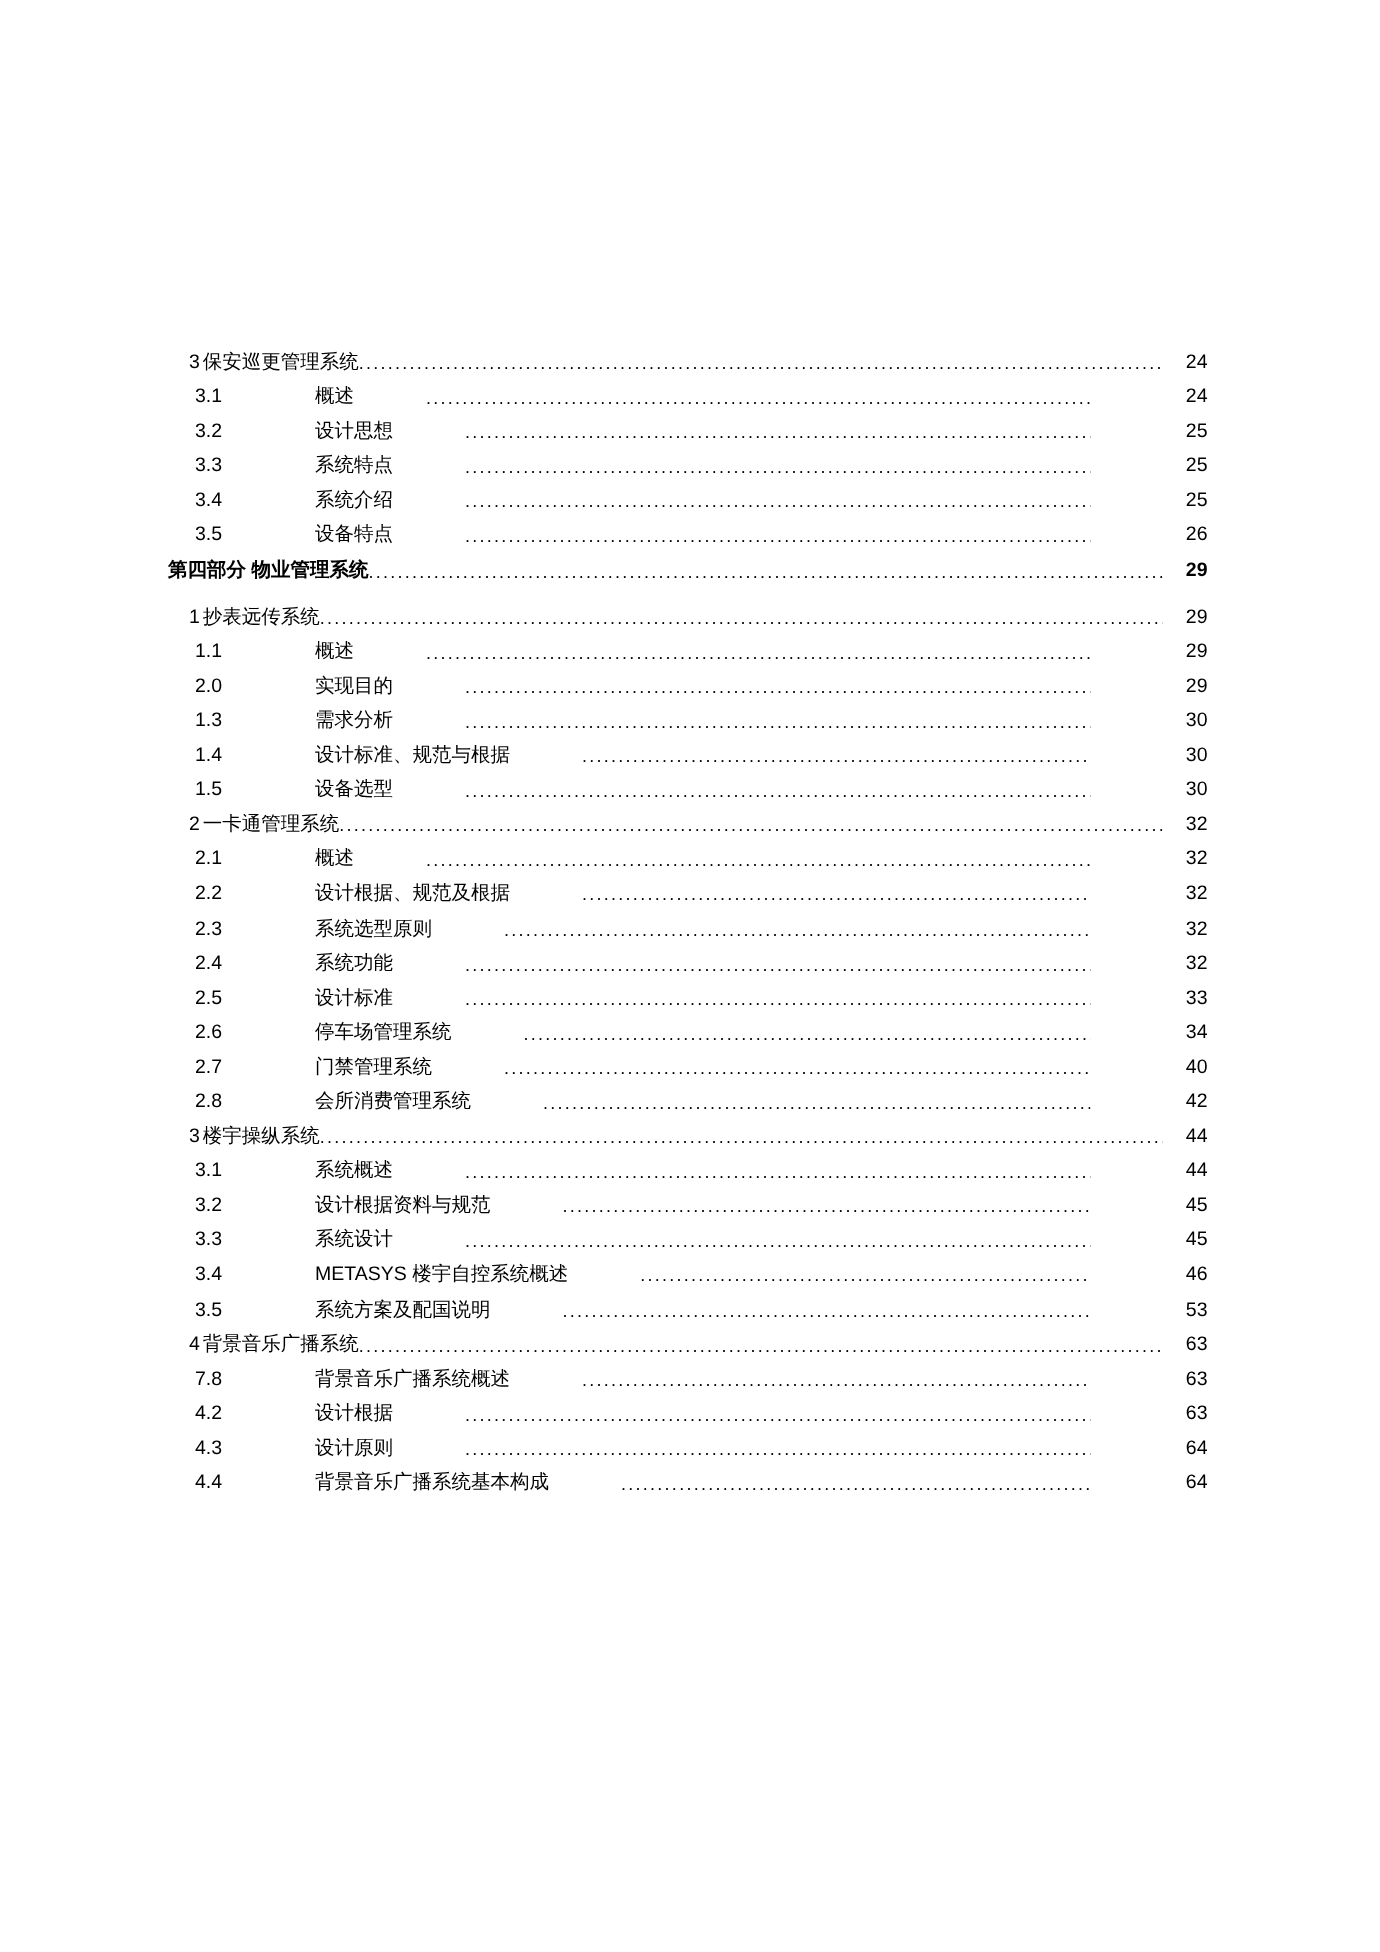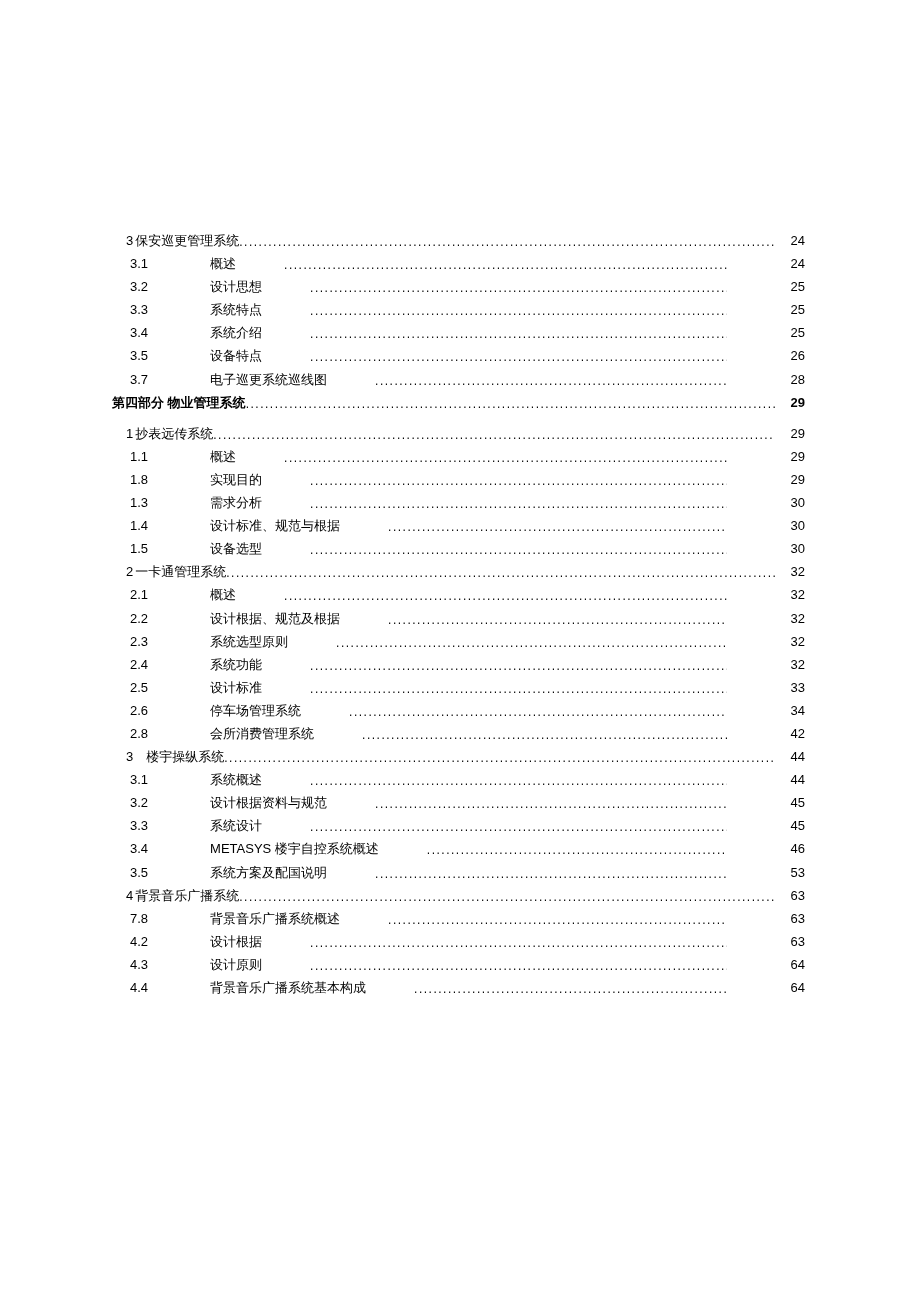--- a/index.html
+++ b/index.html
@@ -103,46 +103,40 @@
       <span class="title">系统介绍</span>
       <span class="leader"></span>
       <span class="page">25</span>
     </div>
     <div class="toc-entry level-3">
       <span class="num">3.5</span>
       <span class="title">设备特点</span>
       <span class="leader"></span>
       <span class="page">26</span>
     </div>
-    <div class="toc-entry level-3">
-      <span class="num">3.7</span>
-      <span class="title">电子巡更系统巡线图</span>
-      <span class="leader"></span>
-      <span class="page">28</span>
-    </div>
     <div class="toc-entry level-1 bold">
       <span class="title" style="padding-left: 0px;">第四部分 物业管理系统</span>
       <span class="leader"></span>
       <span class="page">29</span>
     </div>
     <div class="section-spacer"></div>
     <div class="toc-entry level-2">
       <span class="num">1</span>
       <span class="title" style="padding-left: 2px;">抄表远传系统</span>
       <span class="leader"></span>
       <span class="page">29</span>
     </div>
     <div class="toc-entry level-3">
       <span class="num">1.1</span>
       <span class="title">概述</span>
       <span class="leader"></span>
       <span class="page">29</span>
     </div>
     <div class="toc-entry level-3">
-      <span class="num">1.8</span>
+      <span class="num">2.0</span>
       <span class="title">实现目的</span>
       <span class="leader"></span>
       <span class="page">29</span>
     </div>
     <div class="toc-entry level-3">
       <span class="num">1.3</span>
       <span class="title">需求分析</span>
       <span class="leader"></span>
       <span class="page">30</span>
     </div>
@@ -194,28 +188,34 @@
       <span class="leader"></span>
       <span class="page">33</span>
     </div>
     <div class="toc-entry level-3">
       <span class="num">2.6</span>
       <span class="title">停车场管理系统</span>
       <span class="leader"></span>
       <span class="page">34</span>
     </div>
     <div class="toc-entry level-3">
+      <span class="num">2.7</span>
+      <span class="title">门禁管理系统</span>
+      <span class="leader"></span>
+      <span class="page">40</span>
+    </div>
+    <div class="toc-entry level-3">
       <span class="num">2.8</span>
       <span class="title">会所消费管理系统</span>
       <span class="leader"></span>
       <span class="page">42</span>
     </div>
     <div class="toc-entry level-2">
       <span class="num">3</span>
-      <span class="title" style="padding-left: 13px;">楼宇操纵系统</span>
+      <span class="title" style="padding-left: 2px;">楼宇操纵系统</span>
       <span class="leader"></span>
       <span class="page">44</span>
     </div>
     <div class="toc-entry level-3">
       <span class="num">3.1</span>
       <span class="title">系统概述</span>
       <span class="leader"></span>
       <span class="page">44</span>
     </div>
     <div class="toc-entry level-3">

